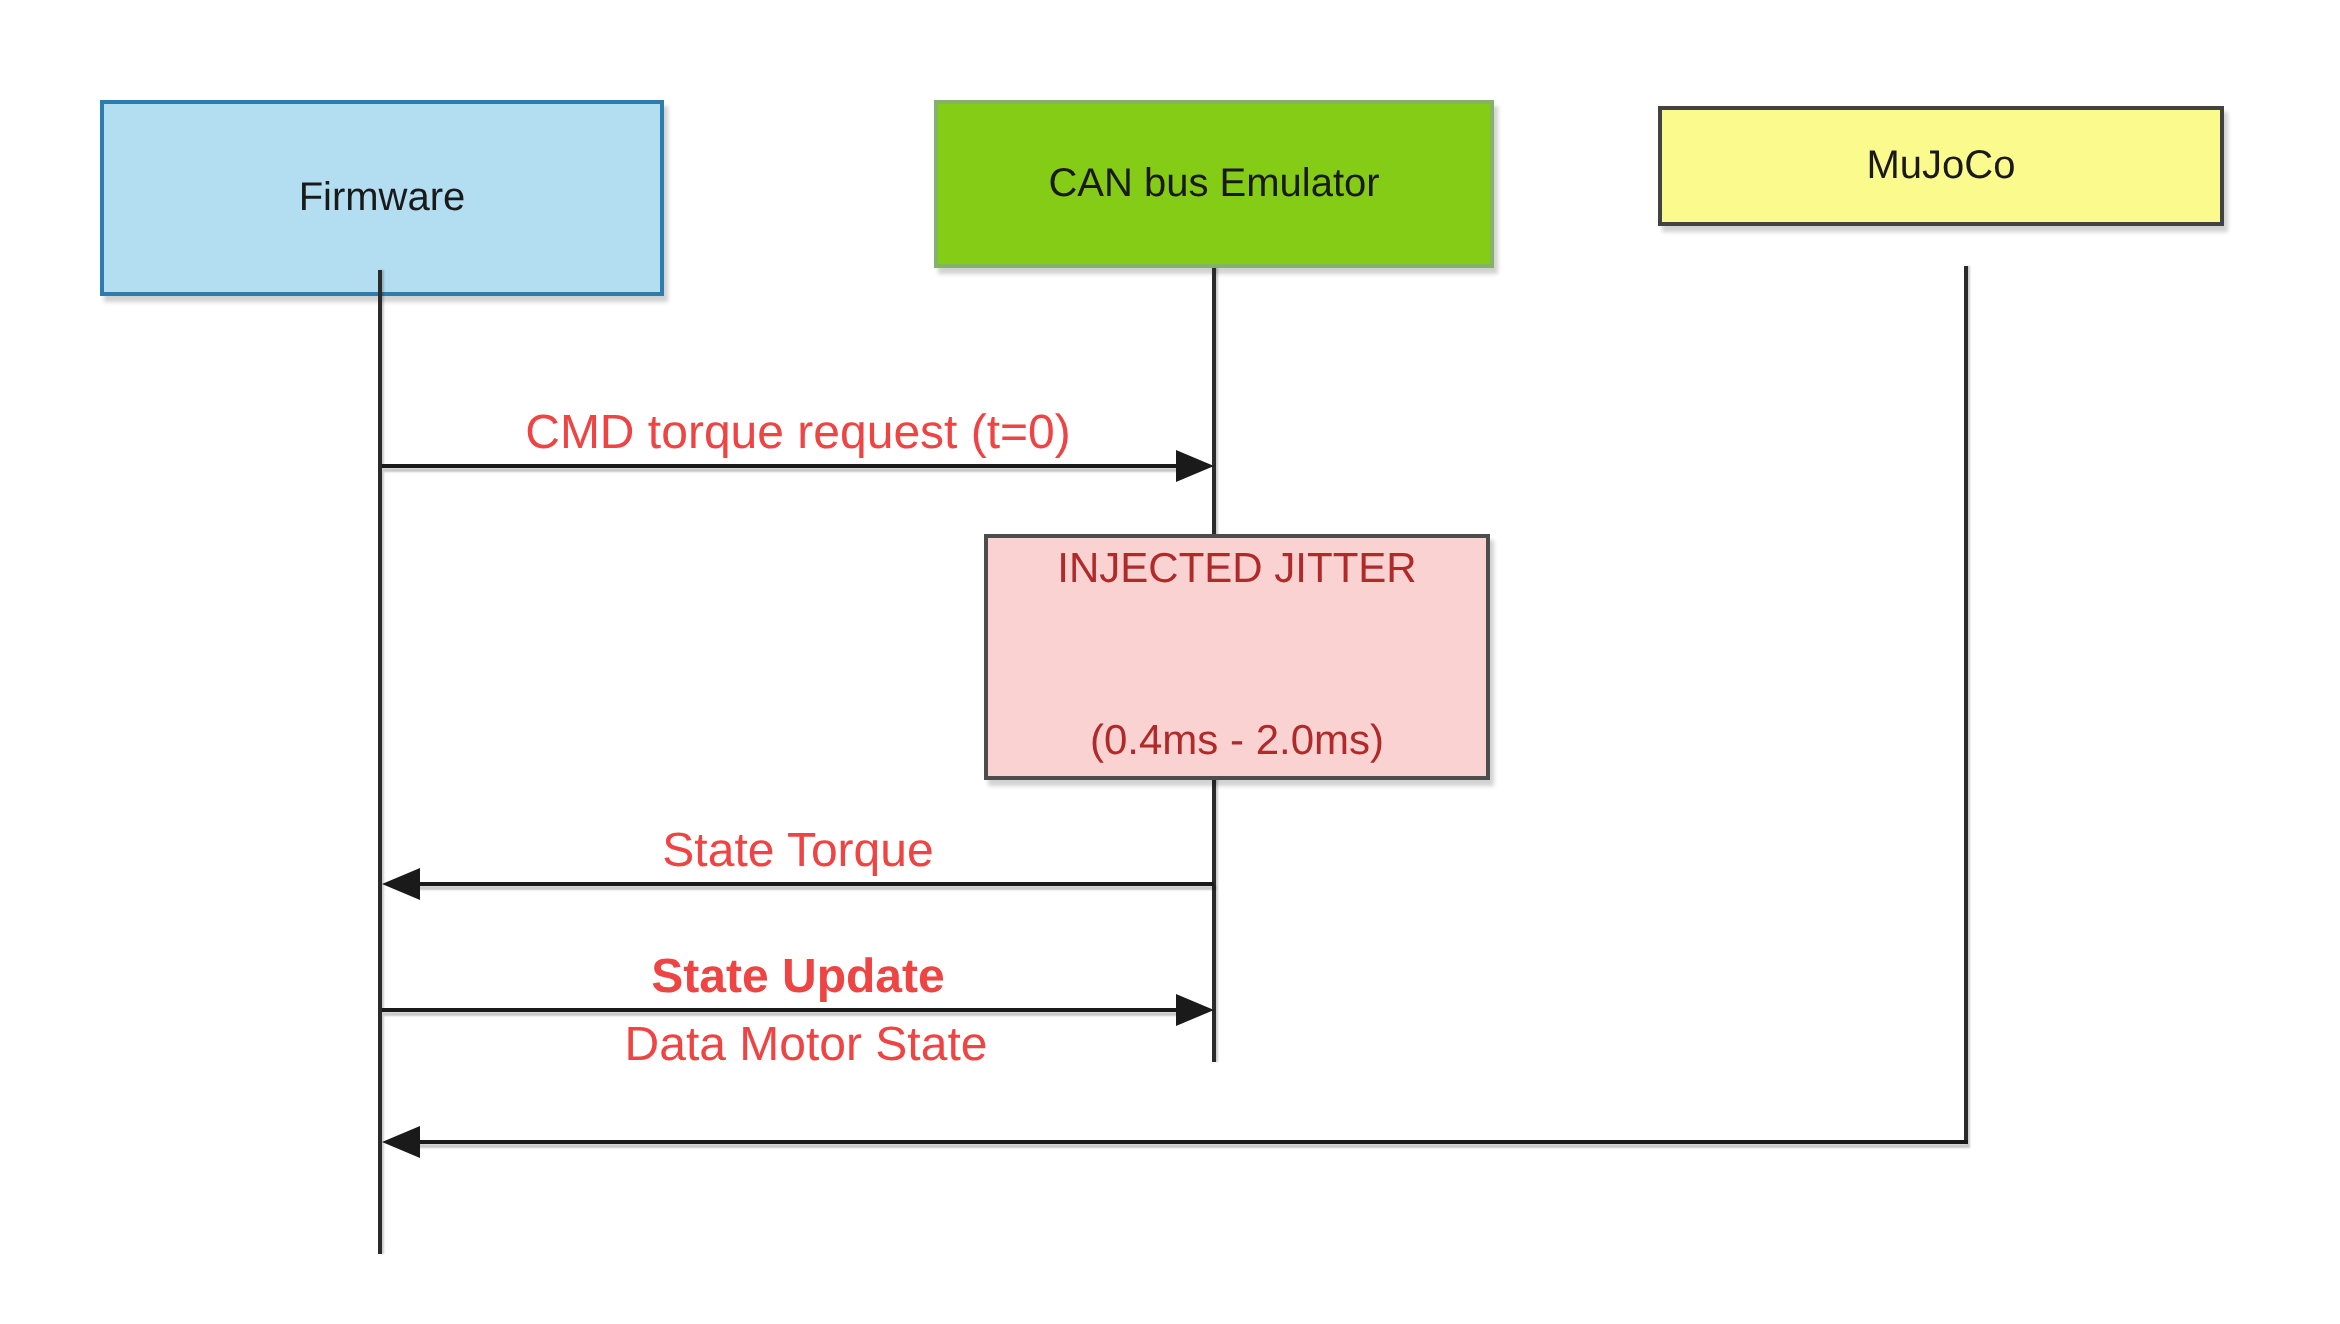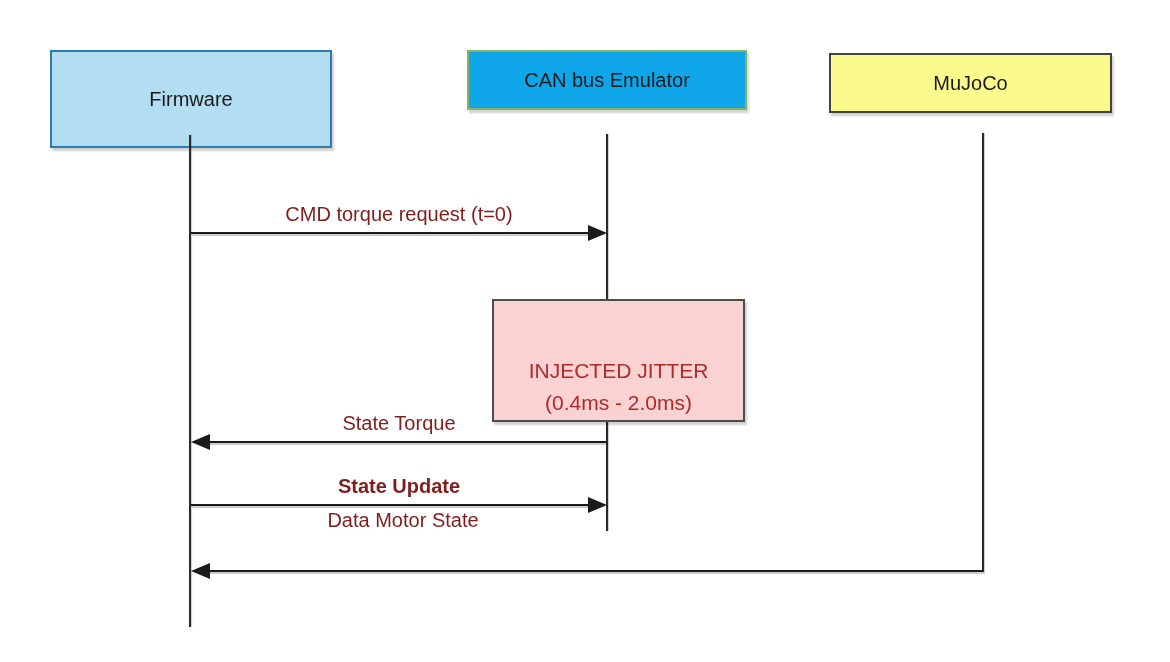--- a/index.html
+++ b/index.html
@@ -49,50 +49,49 @@
     border-left: 19px solid #1a1a1a;
   }
   .arrowhead.left {
     border-top: 8px solid transparent;
     border-bottom: 8px solid transparent;
     border-right: 19px solid #1a1a1a;
   }
   .msg-label {
     position: absolute;
     transform: translateX(-50%);
-    font-size: 20px;
-    color: #7f1d1d;
+    font-size: 24px;
+    color: #ef4444;
     white-space: nowrap;
   }
   .note {
     position: absolute;
     border: 2px solid #4d4d4d;
     box-sizing: border-box;
     display: flex;
     flex-direction: column;
     align-items: center;
-    justify-content: flex-end;
+    justify-content: space-between;
     font-size: 21px;
     line-height: 1.55;
     text-align: center;
     box-shadow: 2px 3px 2px rgba(0,0,0,0.18);
     z-index: 5;
-    margin-top: 32px;
   }
 </style>
 </head>
 <body>
 
 <div id="canvas">
 
   <div class="actor" style="left: 50px; top: 50px; width: 282px; height: 98px; background-color: rgb(179, 222, 241); border-color: rgb(45, 124, 176);">
     <span>Firmware</span>
   </div>
 
-  <div class="actor" style="left: 467px; top: 50px; width: 280px; height: 60px; background-color: #0ea5e9; border-color: rgb(130, 179, 102);">
+  <div class="actor" style="left: 467px; top: 50px; width: 280px; height: 84px; background-color: #84cc16; border-color: rgb(130, 179, 102);">
     <span>CAN bus Emulator</span>
   </div>
 
   <div class="actor" style="left: 829px; top: 53px; width: 283px; height: 60px; background-color: rgb(251, 251, 141); border-color: rgb(66, 66, 66);">
     <span>MuJoCo</span>
   </div>
 
   <div class="lifeline" style="left:189px; top:135px; height:492px;"></div>
   <div class="lifeline" style="left:606px; top:134px; height:397px;"></div>
   <div class="lifeline" style="left:982px; top:133px; height:439px;"></div>

